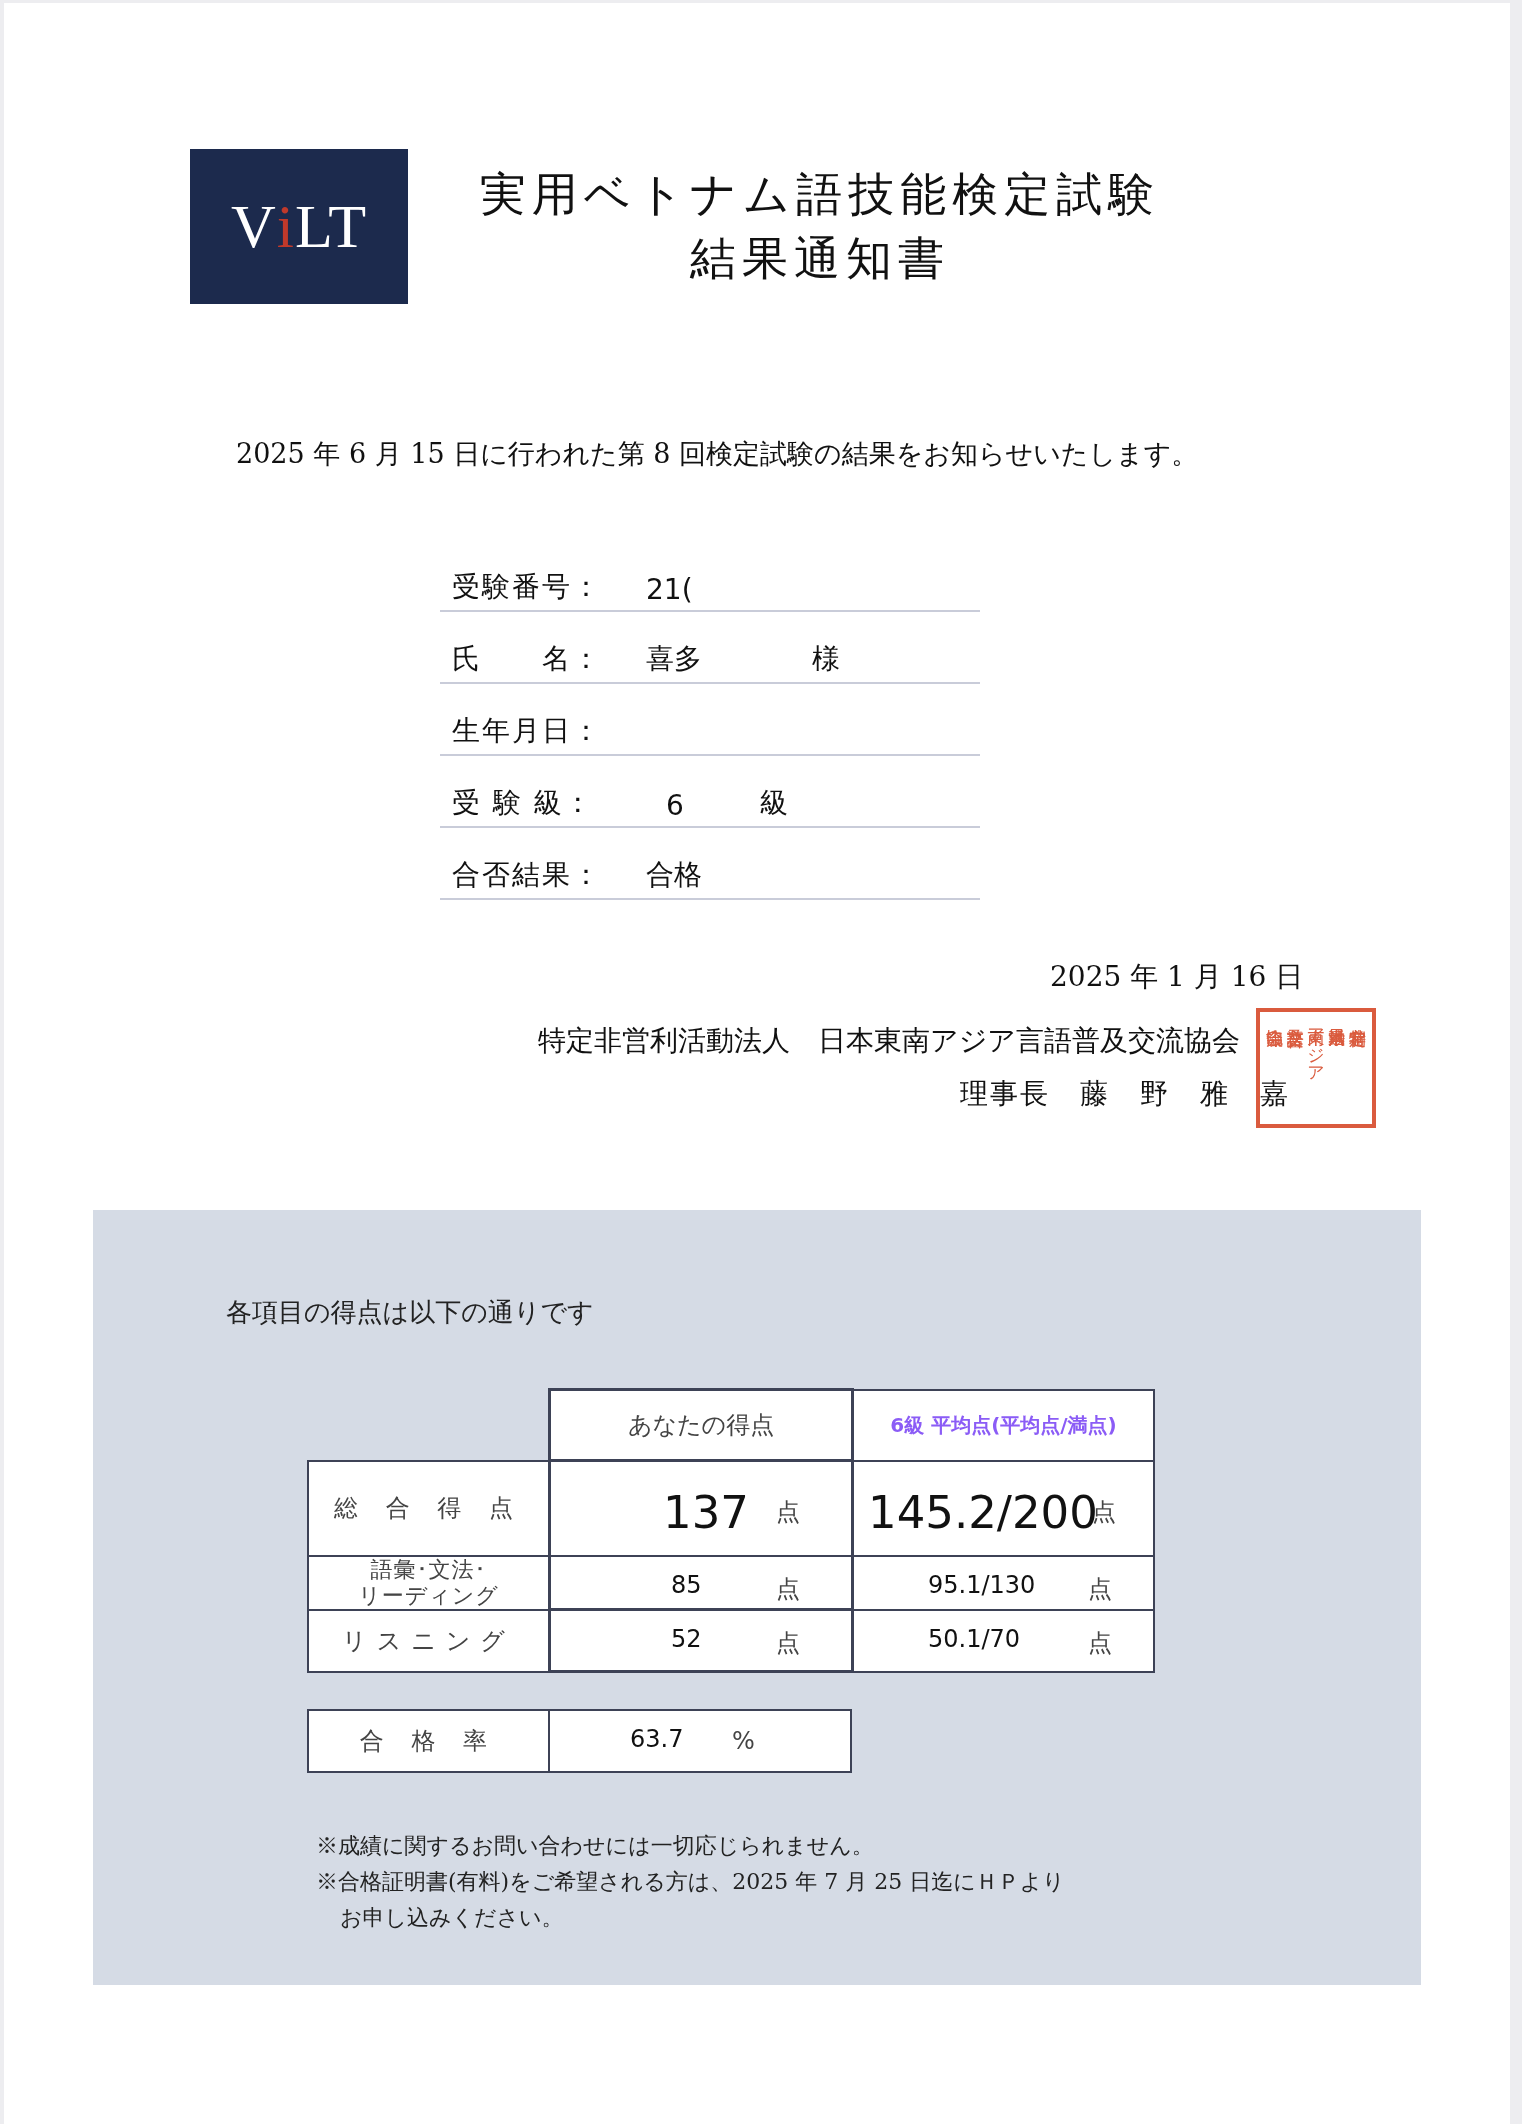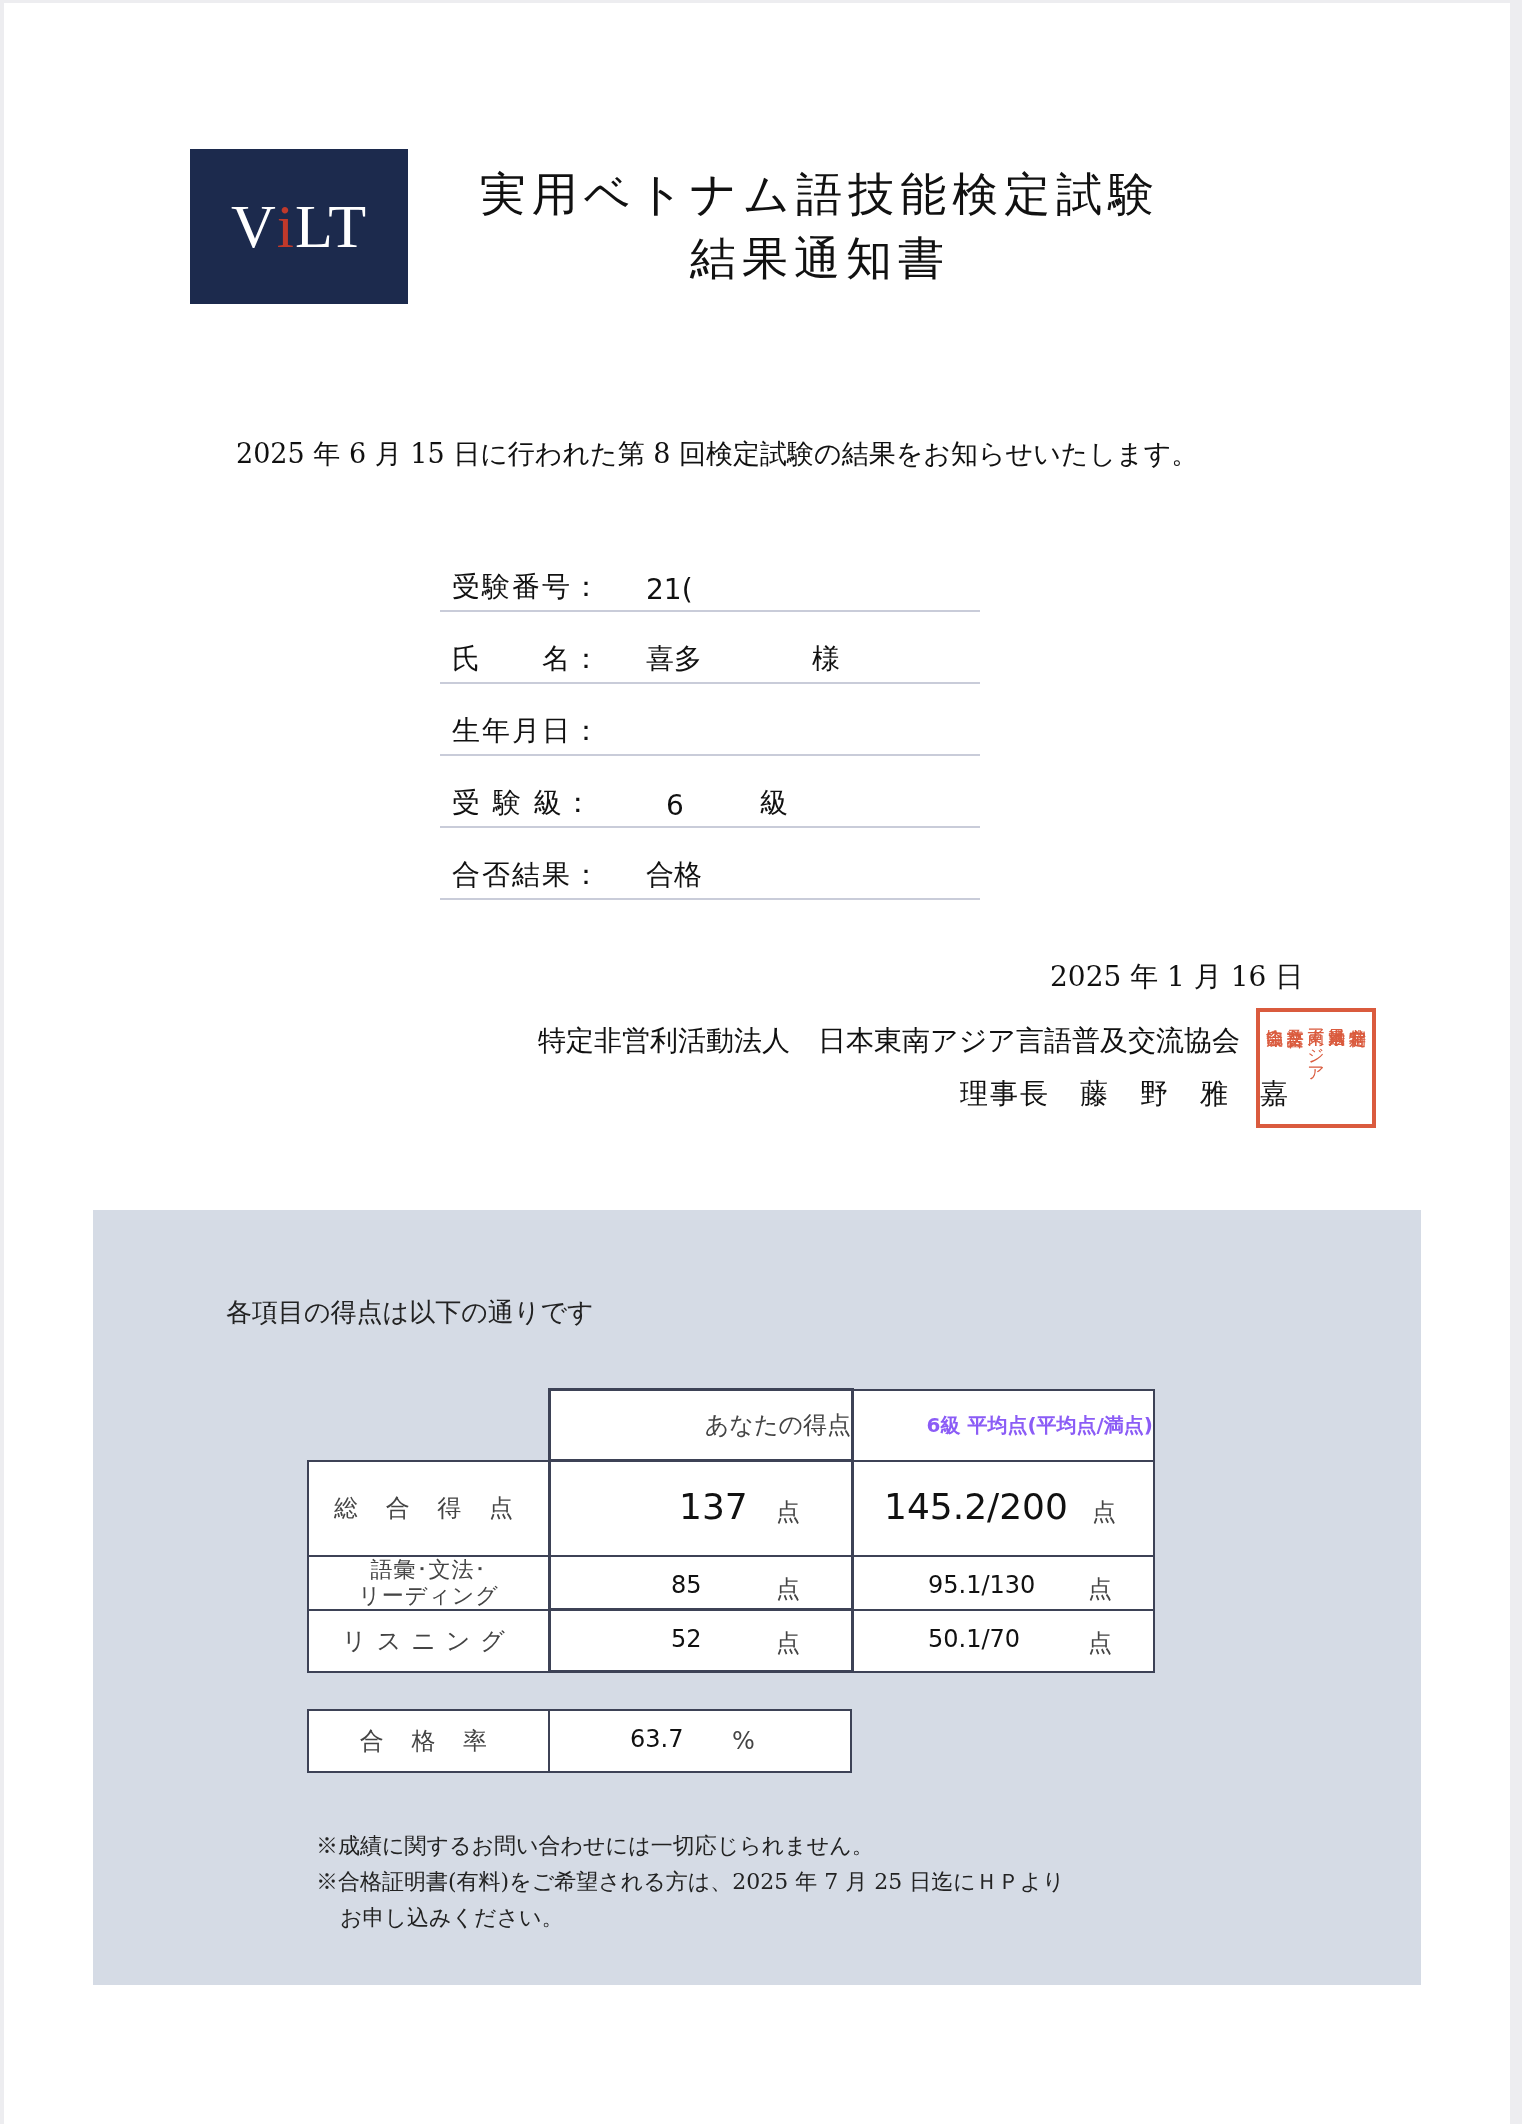--- a/index.html
+++ b/index.html
@@ -24,28 +24,28 @@
   .chair { left:960px; top:1075px; font-size:28px; white-space:nowrap; letter-spacing:2px; }
   .seal { left:1256px; top:1008px; width:120px; height:120px; border:4px solid #d64a2a; box-sizing:border-box;
           color:#d64a2a; font-size:17px; line-height:19px; display:flex; flex-direction:row-reverse; justify-content:space-around; padding:4px; opacity:.9;}
   .seal span { writing-mode:vertical-rl; }
   .panel { left:93px; top:1210px; width:1328px; height:775px; background:#d5dbe5; }
   .panel-title { left:226px; top:1295px; font-size:26px; font-family:"DejaVu Sans", sans-serif; color:#222; }
   table { border-collapse:collapse; position:absolute; font-family:"DejaVu Sans", sans-serif; }
   td { border:2px solid #3d4256; background:#fff; padding:0; }
   .score { left:307px; top:1388px; }
   .score td.blank { background:transparent; border:none; }
-  .hdr { height:68px; text-align:right; font-size:24px; color:#444; }
+  .hdr { height:68px; text-align:center; font-size:24px; color:#444; }
   .hdr.b { font-size:20px; font-weight:bold; color:#8b5cf6; }
   .rowlbl { width:239px; text-align:center; color:#444; font-size:24px; letter-spacing:10px; }
   .c2 { width:300px; position:relative; }
   .c3 { width:299px; position:relative; }
   .num { position:absolute; font-size:24px; }
   .unitp { position:absolute; font-size:24px; color:#444; }
-  .bignum { font-size:36px;margin-left:16px; }
+  .bignum { font-size:45px; }
   .rate { left:307px; top:1709px;padding-left:24px; }
 </style>
 </head>
 <body>
 
 <div class="page"></div>
 
 <div class="abs logo">
   <span>V</span>
     <span class="i">i</span>

